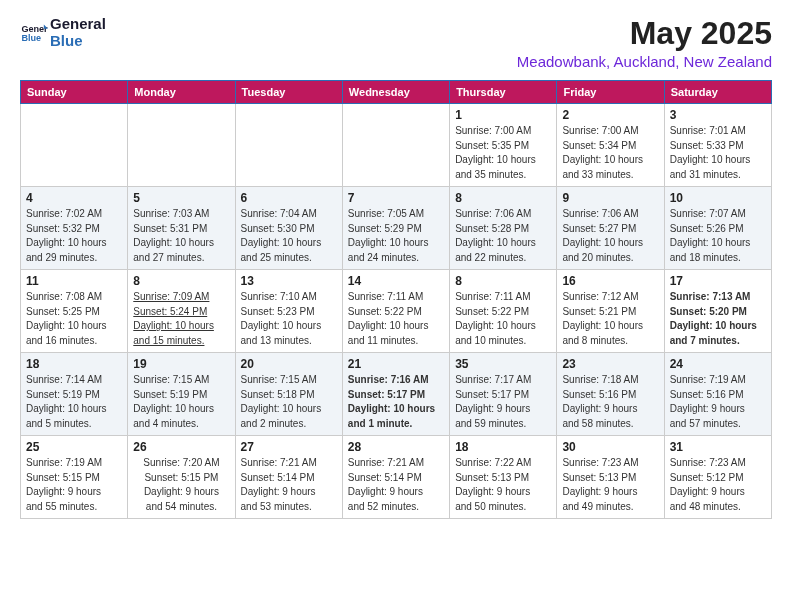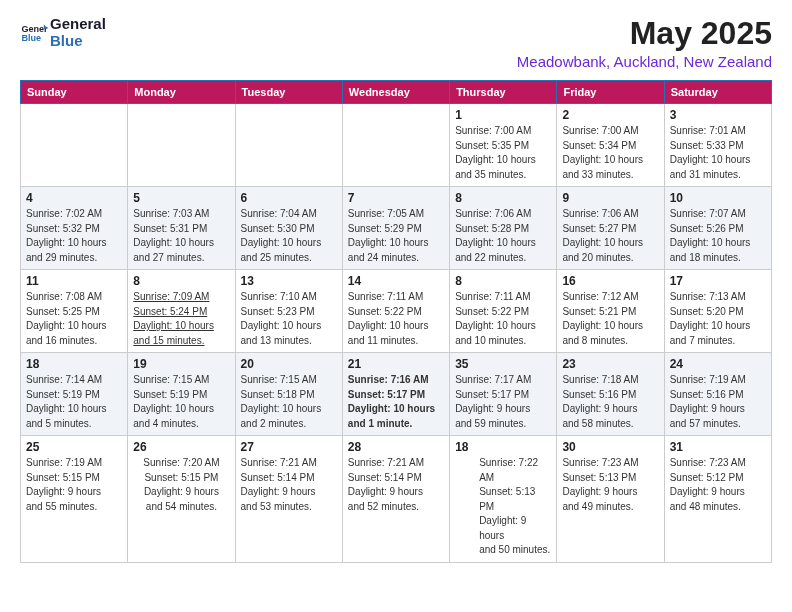--- a/index.html
+++ b/index.html
@@ -235,21 +235,21 @@
           </td>
           <td>
             <span class="day-number">16</span>
             <div class="cell-content" style="white-space: pre-line;">Sunrise: 7:12 AM
 Sunset: 5:21 PM
 Daylight: 10 hours
 and 8 minutes.</div>
           </td>
           <td>
             <span class="day-number">17</span>
-            <div class="cell-content" style="white-space: pre-line;">Sunrise: 7:13 AM
+            <div class="cell-content" style="white-space: pre-line; font-weight: bold;">Sunrise: 7:13 AM
 Sunset: 5:20 PM
 Daylight: 10 hours
 and 7 minutes.</div>
           </td>
         </tr>
         <tr>
           <td>
             <span class="day-number">18</span>
             <div class="cell-content" style="white-space: pre-line;">Sunrise: 7:14 AM
 Sunset: 5:19 PM
@@ -323,21 +323,21 @@
           </td>
           <td>
             <span class="day-number">28</span>
             <div class="cell-content" style="white-space: pre-line;">Sunrise: 7:21 AM
 Sunset: 5:14 PM
 Daylight: 9 hours
 and 52 minutes.</div>
           </td>
           <td>
             <span class="day-number">18</span>
-            <div class="cell-content" style="white-space: pre-line; margin-left: 24px;">Sunrise: 7:22 AM
+            <div class="cell-content" style="white-space: pre-line;">Sunrise: 7:22 AM
 Sunset: 5:13 PM
 Daylight: 9 hours
 and 50 minutes.</div>
           </td>
           <td>
             <span class="day-number">30</span>
             <div class="cell-content" style="white-space: pre-line;">Sunrise: 7:23 AM
 Sunset: 5:13 PM
 Daylight: 9 hours
 and 49 minutes.</div>

